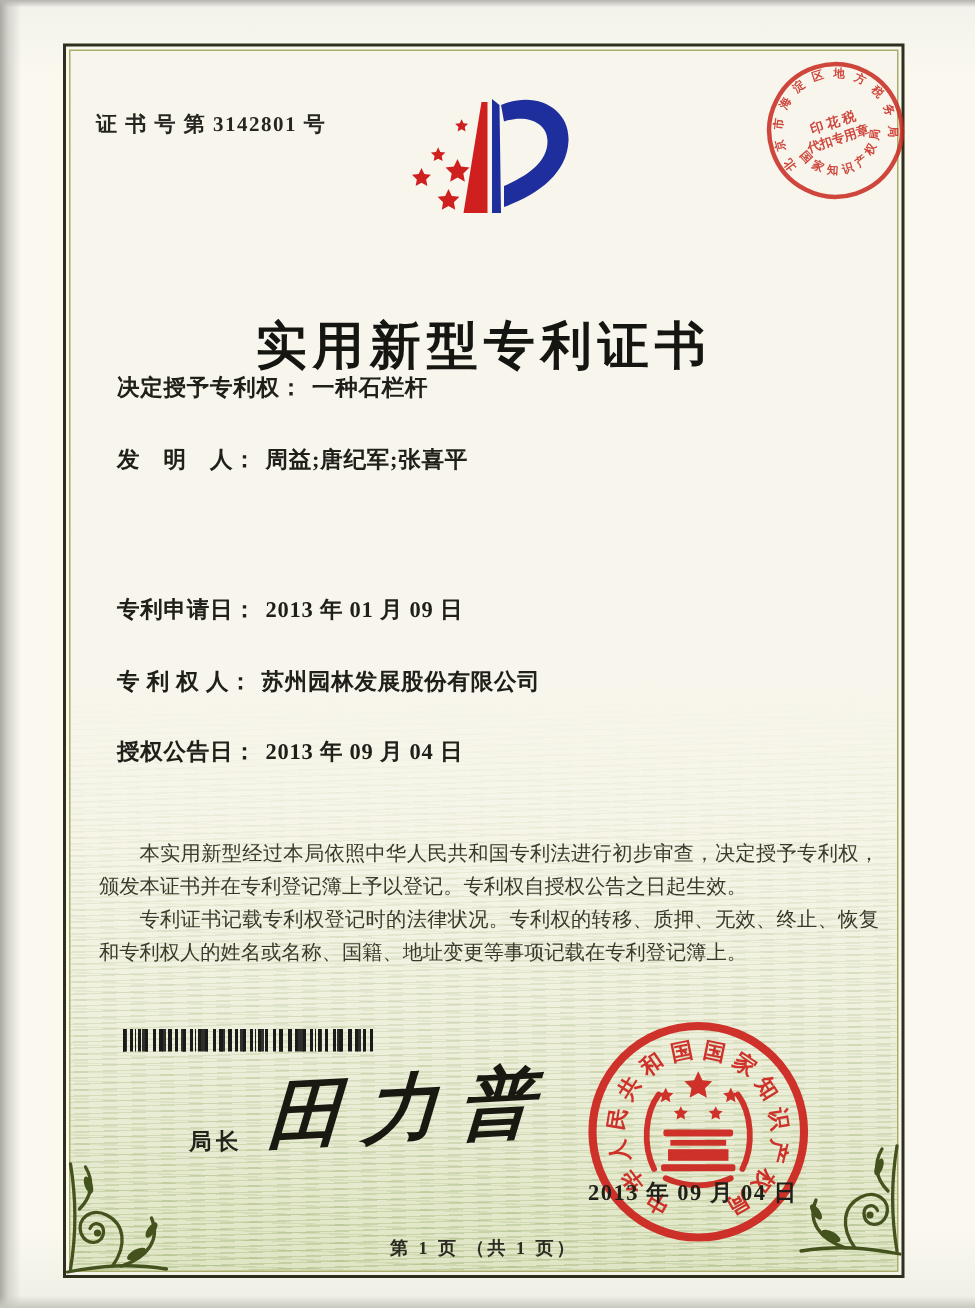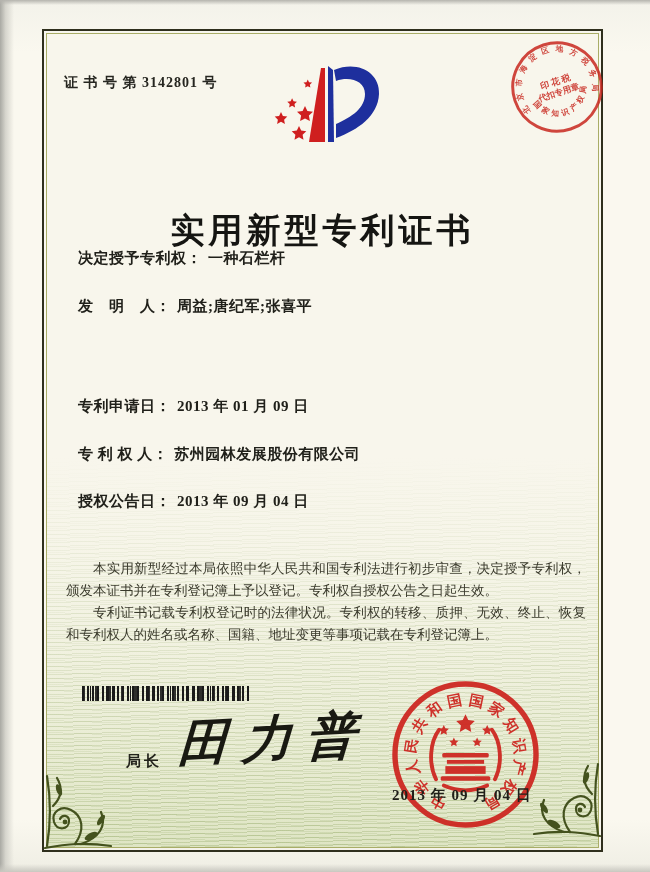--- a/index.html
+++ b/index.html
@@ -219,17 +219,18 @@
           <text x="60" y="26" text-anchor="middle" font-size="9" transform="rotate(180 60 60) rotate(180 60 26)">识</text>
           <text x="60" y="26" text-anchor="middle" font-size="9" transform="rotate(158 60 60) rotate(180 60 26)">产</text>
           <text x="60" y="26" text-anchor="middle" font-size="9" transform="rotate(136 60 60) rotate(180 60 26)">权</text>
           <text x="60" y="26" text-anchor="middle" font-size="9" transform="rotate(114 60 60) rotate(180 60 26)">局</text>
         </g>
       <text x="60" y="57" text-anchor="middle" font-size="10.5">印 花 税</text>
       <text x="60" y="70" text-anchor="middle" font-size="10">代扣专用章</text>
     </g>
   </svg>
 
+  <div class="footer">第 1 页 （共 1 页）</div>
 
   <div class="edge-left"></div>
   <div class="edge-top"></div>
   <div class="edge-bottom"></div>
 </div>
 
 </body></html>

